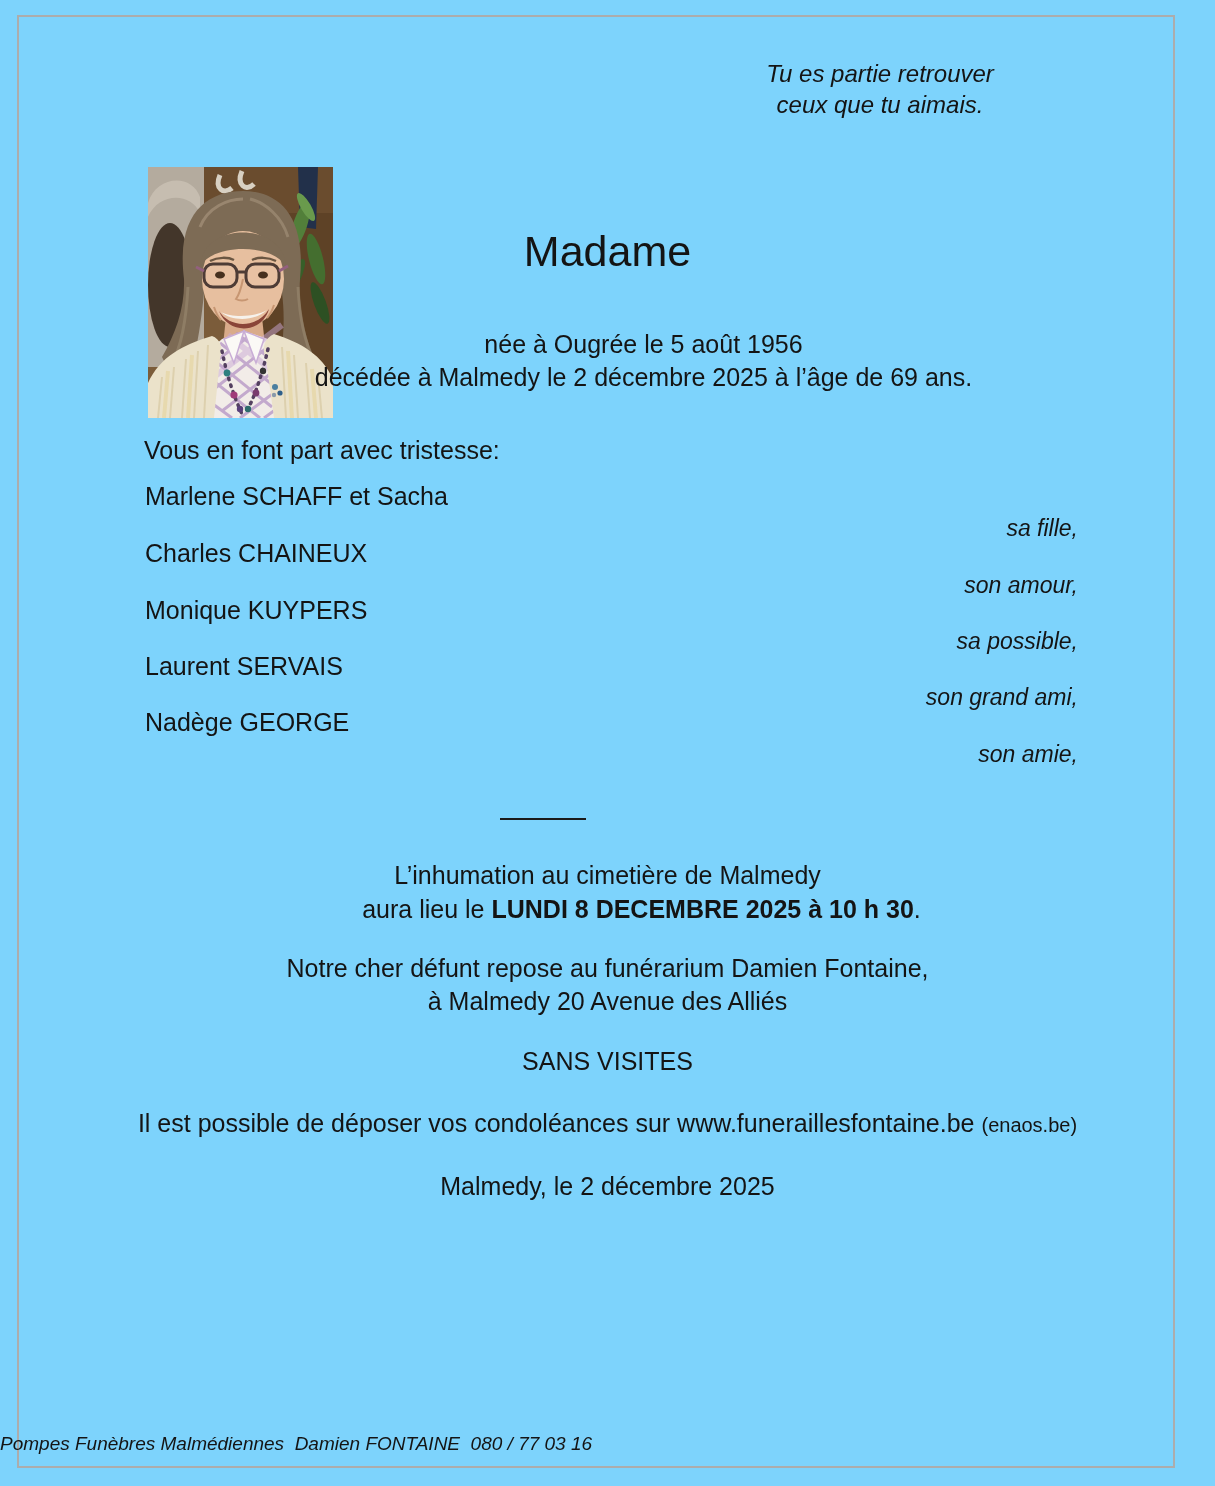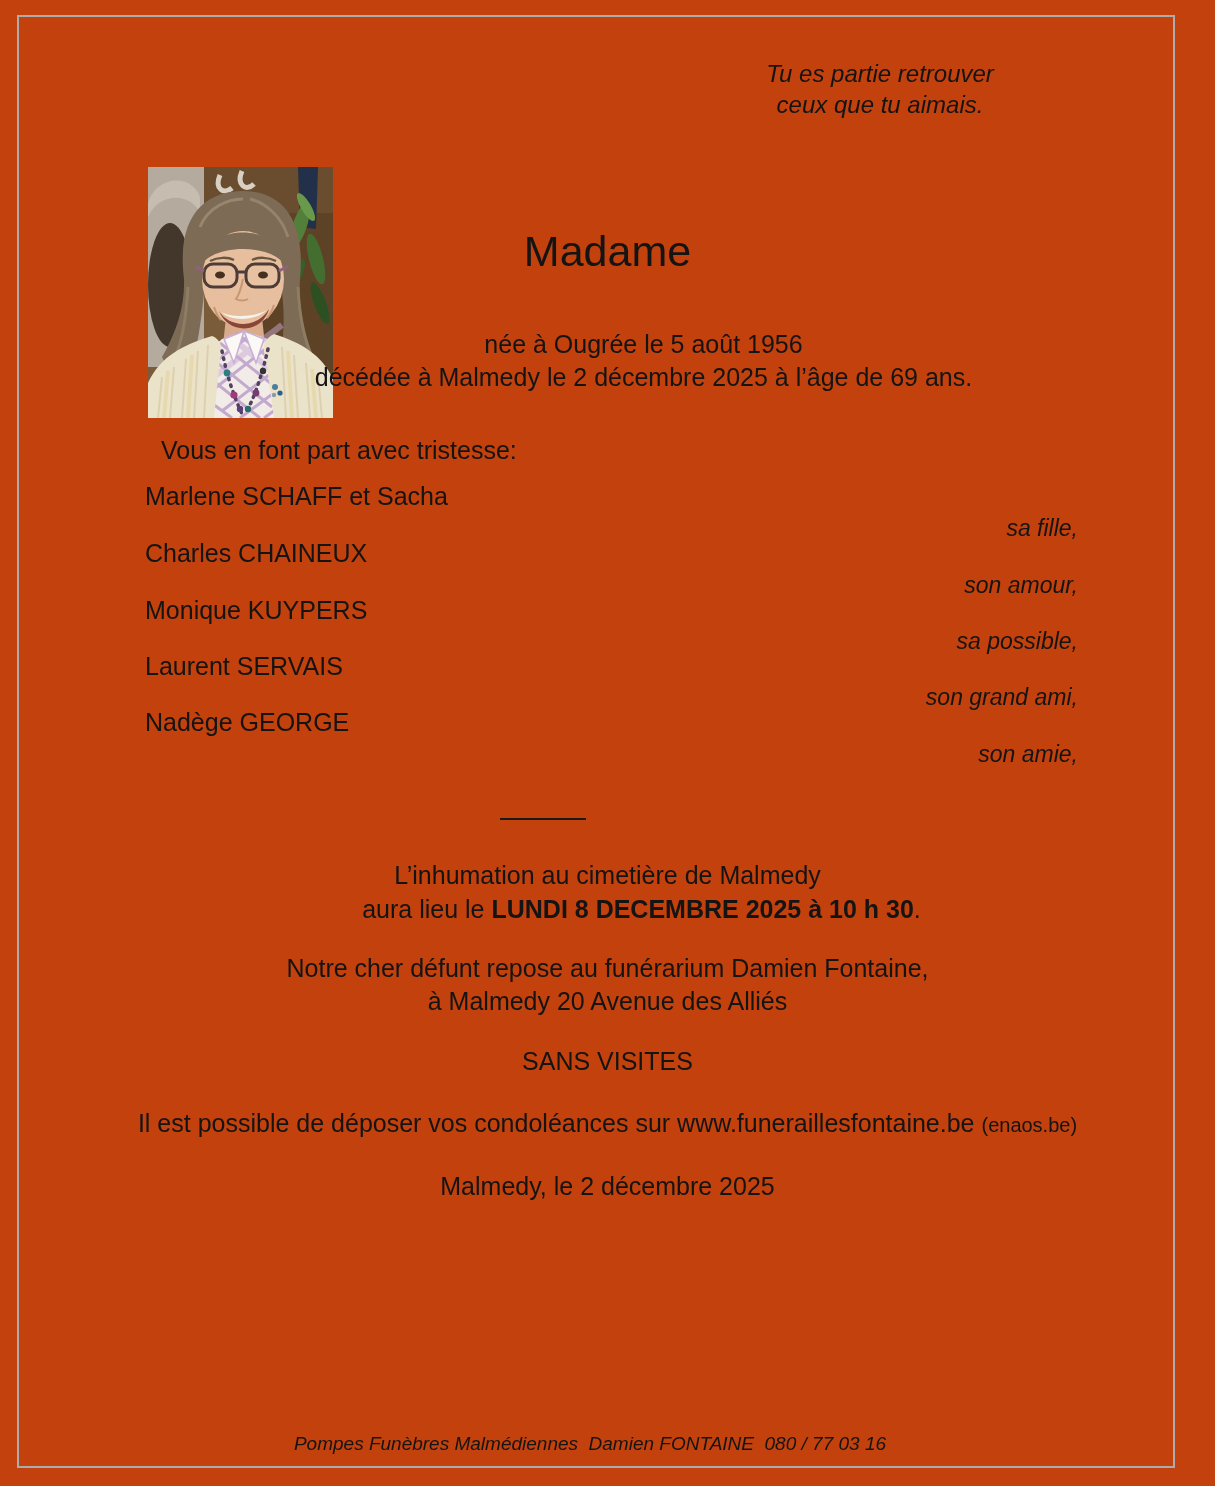--- a/index.html
+++ b/index.html
@@ -1,20 +1,20 @@
 <!DOCTYPE html>
 <html><head>
 <meta charset="utf-8">
 <style>
   html, body { margin: 0; padding: 0; background: #ffffff; }
   .page {
     position: relative;
     width: 1215px;
     height: 1486px;
-    background: #c2410c;
+    background: #7dd3fc;
     font-family: "Liberation Sans", sans-serif;
     color: #141414;
     overflow: hidden;
   }
   .frame {
     position: absolute;
     left: 17px; top: 15px;
     width: 1154px; height: 1449px;
     border: 2px solid #acacac;
   }
@@ -29,21 +29,21 @@
   .photo {
     position: absolute;
     left: 148px; top: 167px;
     width: 185px; height: 251px;
   }
   .center { position: absolute; left: 0; width: 1215px; text-align: center; }
   .title-madame { top: 183px; font-size: 43px; line-height: 1.1; margin-top: 45px; }
   .deceased-name { top: 236px; font-size: 45px; font-weight: bold; letter-spacing: -0.5px; }
   .life-dates { top: 328px; font-size: 25px; line-height: 33px; padding-left: 36px; }
   .intro {
-    position: absolute; left: 161px; top: 436px;
+    position: absolute; left: 144px; top: 436px;
     font-size: 25px;
   }
   .m-name {
     position: absolute; left: 145px;
     font-size: 25px;
   }
   .m-rel {
     position: absolute; left: 145px; width: 933px;
     text-align: right;
     font-style: italic;
@@ -59,21 +59,20 @@
   .l-inhum1 { top: 859px; }
   .l-inhum2 { top: 893px; padding-left: 34px; }
   .l-repose1 { top: 952px; }
   .l-repose2 { top: 985px; }
   .l-visits { top: 1045px; }
   .l-condol { top: 1107px; }
   .l-date   { top: 1170px; }
   .small-note { font-size: 20px; }
   .footer {
     position: absolute; left: 0; top: 1433px; width: 1180px;
-    text-align: center;
     font-style: italic;
     font-size: 19px;
   }
   .b { font-weight: bold; }
 </style>
 </head>
 <body>
 
 <div class="page">
   <div class="frame"></div>

